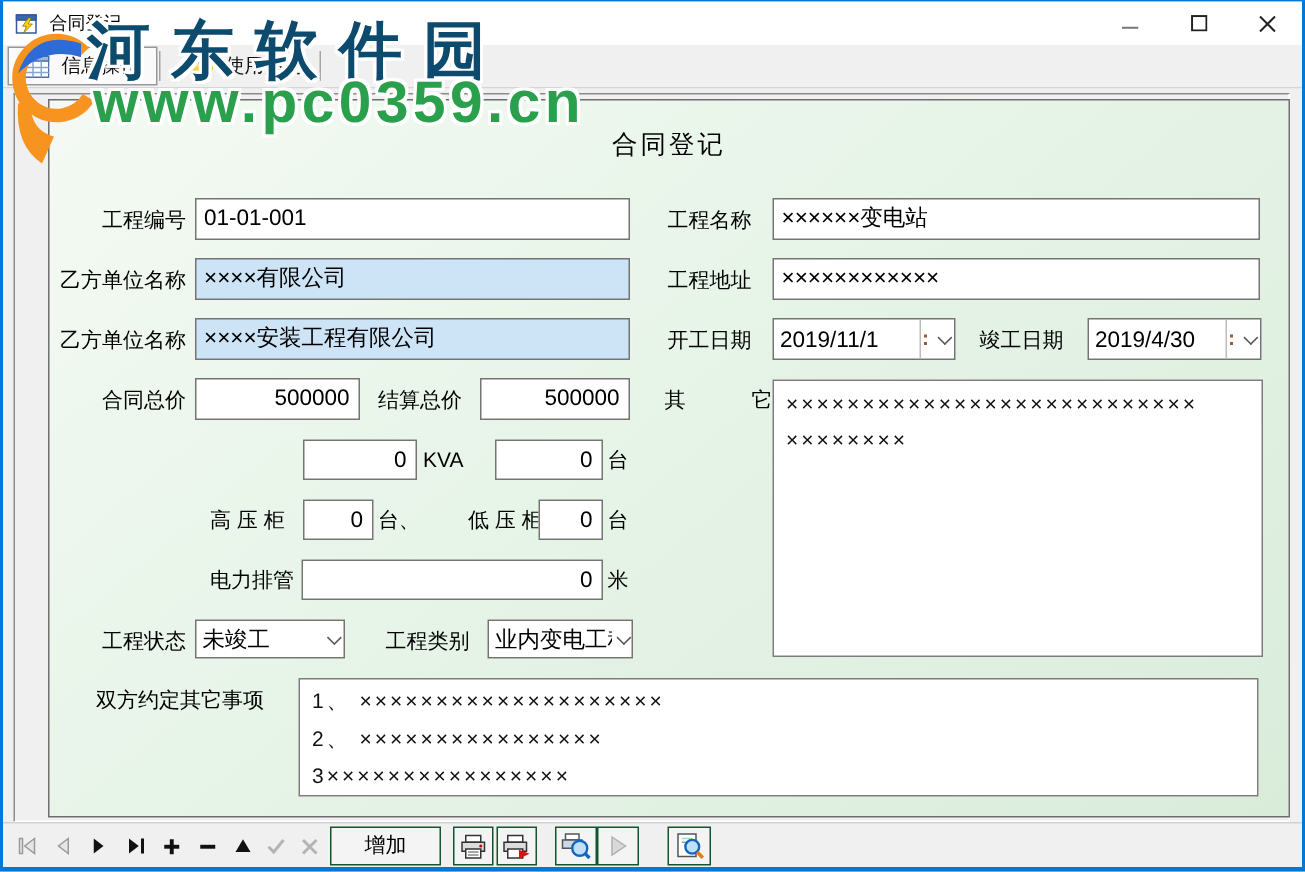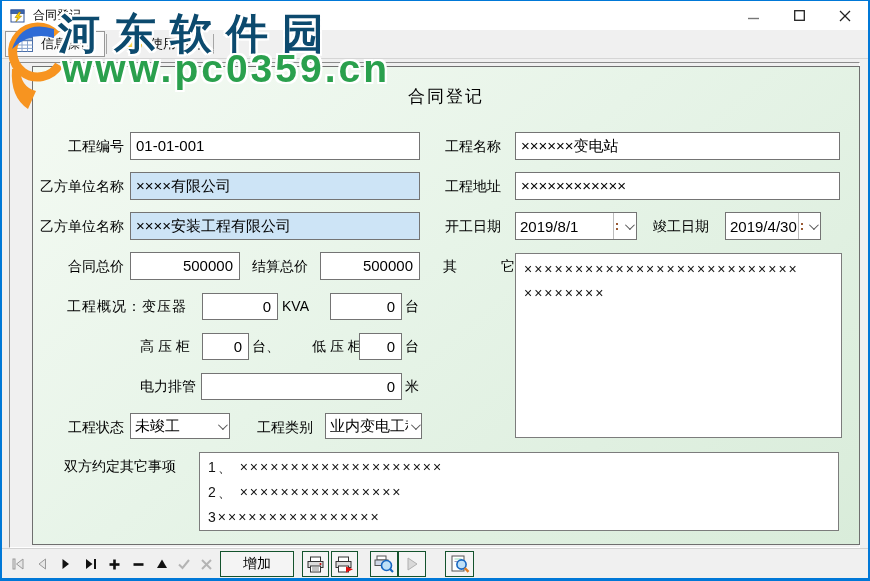--- a/index.html
+++ b/index.html
@@ -120,50 +120,49 @@
 
       <div class="rlbl" style="top:111px;">乙方单位名称</div>
       <div class="tfield blue" style="left:97px;top:105px;width:290px;">××××有限公司</div>
       <div class="lbl" style="left:412px;top:111px;">工程地址</div>
       <div class="tfield" style="left:482px;top:105px;width:325px;">××××××××××××</div>
 
       <div class="rlbl" style="top:151px;">乙方单位名称</div>
       <div class="tfield blue" style="left:97px;top:145px;width:290px;">××××安装工程有限公司</div>
       <div class="lbl" style="left:412px;top:151px;">开工日期</div>
       <div class="combo" style="left:482px;top:145px;width:122px;">
-        <span class="val">2019/8/1</span>
+        <span class="val">2019/11/1</span>
         <span class="divider"></span>
         <span class="grip"></span>
         <span class="chevbox">
             <span class="chev"></span>
           </span>
       </div>
       <div class="lbl" style="left:620px;top:151px;">竣工日期</div>
-      <div class="combo" style="left:692px;top:145px;width:96px;">
+      <div class="combo" style="left:692px;top:145px;width:116px;">
         <span class="val">2019/4/30</span>
         <span class="divider"></span>
         <span class="grip"></span>
         <span class="chevbox">
             <span class="chev"></span>
           </span>
       </div>
 
       <div class="rlbl" style="top:191px;">合同总价</div>
       <div class="tfield num" style="left:97px;top:185px;width:110px;">500000</div>
       <div class="lbl" style="left:219px;top:191px;">结算总价</div>
       <div class="tfield num" style="left:287px;top:185px;width:100px;">500000</div>
 
       <div class="lbl" style="left:410px;top:191px;width:72px;display:flex;justify-content:space-between;">
         <span>其</span>
         <span>它</span>
       </div>
       <div class="tarea" style="left:482px;top:186px;width:327px;height:185px;">×××××××××××××××××××××××××××
 ××××××××</div>
 
-      <div class="lbl" style="left:34px;top:231px;letter-spacing:1px;">工程概况：变压器</div>
       <div class="tfield num" style="left:169px;top:226px;width:76px;height:27px;line-height:25px;">0</div>
       <div class="lbl" style="left:249px;top:231px;">KVA</div>
       <div class="tfield num" style="left:297px;top:226px;width:72px;height:27px;line-height:25px;">0</div>
       <div class="lbl" style="left:372px;top:231px;">台</div>
 
       <div class="lbl" style="left:107px;top:271px;">高 压 柜</div>
       <div class="tfield num" style="left:169px;top:266px;width:47px;height:27px;line-height:25px;">0</div>
       <div class="lbl" style="left:219px;top:271px;">台、</div>
       <div class="lbl" style="left:279px;top:271px;">低 压 柜</div>
       <div class="tfield num" style="left:326px;top:266px;width:43px;height:27px;line-height:25px;">0</div>

